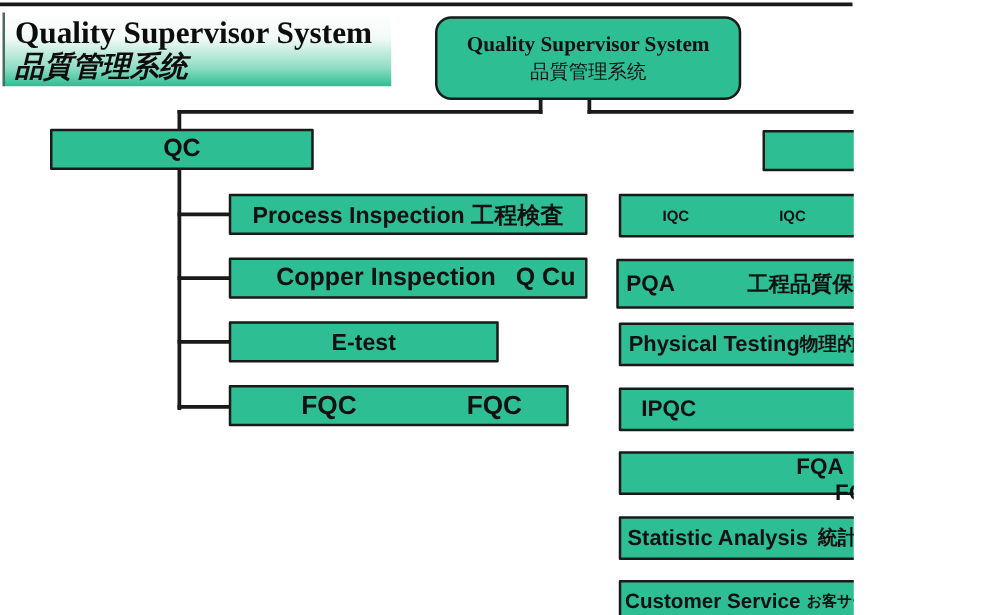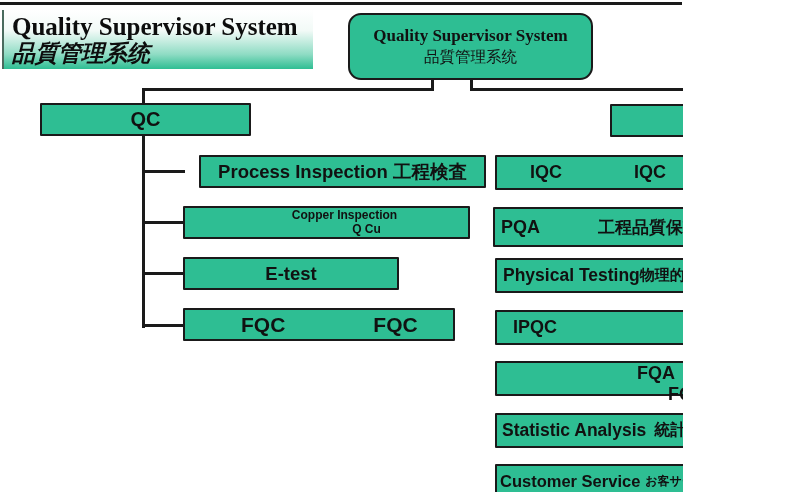--- a/index.html
+++ b/index.html
@@ -76,39 +76,39 @@
     </div>
 
     <div class="box centered" style="left:40px;top:103px;width:211px;height:33px;font-size:20px;">
       <span>QC</span>
     </div>
 
     <div class="box centered" style="left:580px;top:104px;width:186px;height:33px;font-size:20px;margin-left:30px;">
       <span>QA</span>
     </div>
 
-    <div class="box centered" style="left:183px;top:155px;width:287px;height:33px;font-size:18.5px;margin-left:16px;">
+    <div class="box centered" style="left:183px;top:155px;width:287px;height:33px;font-size:18.5px;">
       <span class="en">Process Inspection 工程検査</span>
     </div>
 
-    <div class="box" style="left:183px;top:206px;width:287px;height:33px;font-size:12px;padding-left:36px;flex-direction:column;">
+    <div class="box" style="left:183px;top:206px;width:287px;height:33px;font-size:20px;padding-left:36px;">
       <span class="en">Copper Inspection</span>
-      <span class="en" style="margin-left:44px;">Q Cu</span>
+      <span class="en" style="margin-left:16px;">Q Cu</span>
     </div>
 
     <div class="box centered" style="left:183px;top:257px;width:216px;height:33px;font-size:18.5px;">
       <span class="en">E-test</span>
     </div>
 
     <div class="box" style="left:183px;top:308px;width:272px;height:33px;font-size:21px;padding-left:56px;">
       <span class="en">FQC</span>
       <span class="en" style="margin-left:88px;">FQC</span>
     </div>
 
-    <div class="box" style="left:495px;top:155px;width:272px;height:35px;font-size:18px;padding-left:33px;align-items:center;">
+    <div class="box" style="left:495px;top:155px;width:272px;height:35px;font-size:12px;padding-left:33px;align-items:center;">
       <span class="en">IQC</span>
       <span class="en" style="margin-left:72px;">IQC</span>
     </div>
 
     <div class="box" style="left:493px;top:207px;width:272px;height:40px;font-size:18px;padding-left:6px;">
       <span class="en">PQA</span>
       <span class="jp" style="margin-left:58px;font-size:17px;">工程品質保証</span>
     </div>
 
     <div class="box" style="left:495px;top:258px;width:272px;height:35px;font-size:17.5px;padding-left:6px;">

